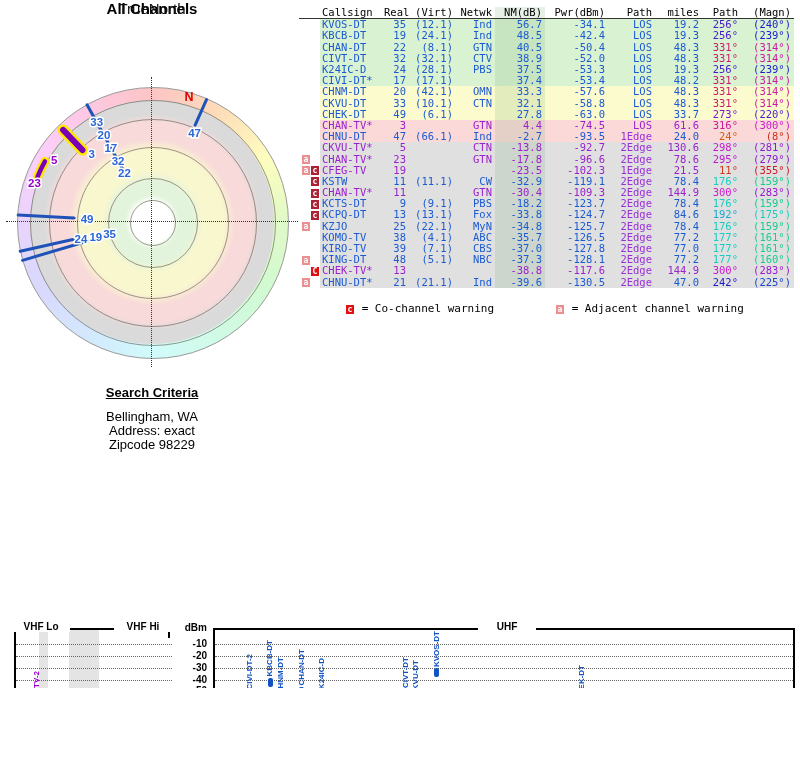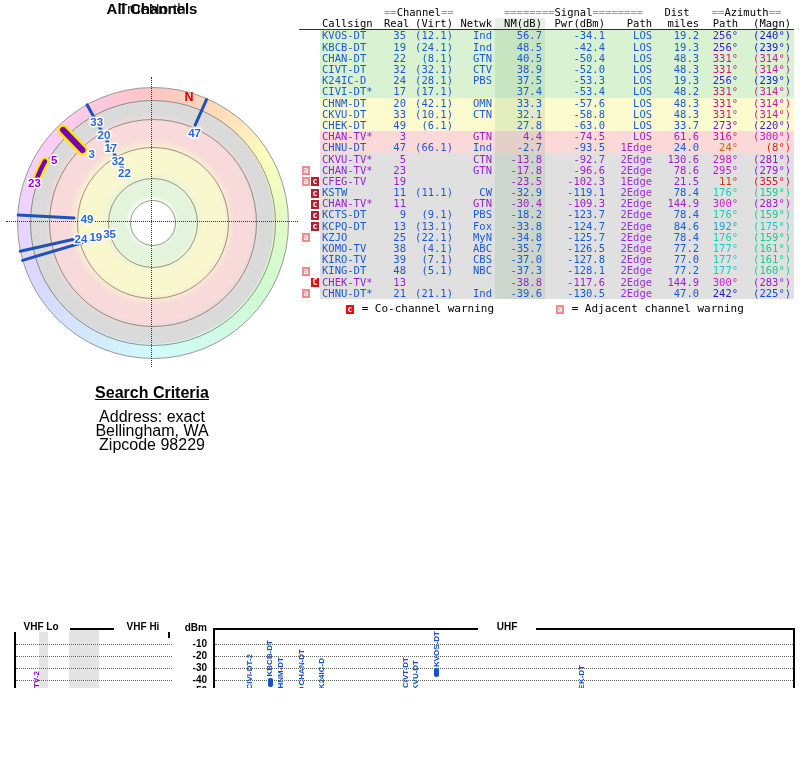--- a/index.html
+++ b/index.html
@@ -31,21 +31,21 @@
   .stbl tr.hd2 td{border-bottom:1px solid #333;color:#000;}
   .stbl td.warn{border-bottom:none;background:#fff;padding:0;}
   .eq{color:#999;}
   .bg-g{background:#d9f2d2;} .bg-y{background:#fbfbce;} .bg-p{background:#fbd9d9;} .bg-x{background:#e0e0e0;}
   td.nmcol{background-image:linear-gradient(rgba(105,160,105,.16),rgba(105,160,105,.16));}
   .wicon{display:inline-block;width:8px;height:9px;margin-right:1px;font:bold 8px "DejaVu Sans Mono",monospace;
     color:#fff;text-align:center;line-height:9px;vertical-align:middle;}
   .wa{background:#e98f8f;} .wc{background:#aa2233;} .wC{background:#e01010;}
   .legend{font-family:"DejaVu Sans Mono",monospace;font-size:11px;color:#000;}
   
-  #search-area{left:40px;top:386px;width:224px;text-align:center;font-size:16px;color:#000;line-height:14px;}
+  #search-area{left:40px;top:386px;width:224px;text-align:center;font-size:13px;color:#000;line-height:14px;}
   #search-title{font-weight:bold;text-decoration:underline;margin-bottom:10px;}
   #search-db{margin-top:16px;}
   #site-link{left:40px;top:586px;width:224px;text-align:center;font-size:11.5px;}
   #site-link a{color:#3333bb;font-weight:600;}
   
   #freq-chart{left:0;top:615px;width:800px;height:153px;font-family:"Liberation Sans",sans-serif;}
   .panel{position:absolute;border:2px solid #000;}
   #vhf-panel{left:14px;top:13px;width:156px;height:127px;border-right:none;}
   #uhf-panel{left:213px;top:13px;width:578px;height:127px;}
   .gband{position:absolute;top:0;bottom:0;background:#e4e4e4;}
@@ -113,29 +113,20 @@
           <col style="width:47px">
         <col style="width:39px">
           <col style="width:50px">
           <col style="width:63px">
           <col style="width:47px">
         <col style="width:47px">
           <col style="width:39px">
           <col style="width:53px">
       </colgroup>
       <tbody id="stbody">
-          <tr class="hd1">
-            <td class="warn"></td>
-            <td></td>
-            <td colspan="2" class="c"><span class="eq">==</span>Channel<span class="eq">==</span></td>
-            <td></td>
-            <td colspan="3" class="c"><span class="eq">========</span>Signal<span class="eq">========</span></td>
-            <td class="c">Dist</td>
-            <td colspan="2" class="c"><span class="eq">==</span>Azimuth<span class="eq">==</span></td>
-          </tr>
           <tr class="hd2">
             <td class="warn"></td>
             <td class="l">Callsign</td>
             <td>Real</td>
             <td>(Virt)</td>
             <td>Netwk</td>
             <td class="nmcol">NM(dB)</td>
             <td>Pwr(dBm)</td>
             <td>Path</td>
             <td>miles</td>
@@ -461,22 +452,22 @@
     <span class="wicon wC">c</span>
     <span>= Co-channel warning</span>
   </span>
   <span class="abs legend" style="left:556px;top:302px;">
     <span class="wicon wa">a</span>
     <span>= Adjacent channel warning</span>
   </span>
 
   <div class="abs" id="search-area">
     <div id="search-title">Search Criteria</div>
+    <div>Bellingham, WA</div>
     <div>Address: exact</div>
-    <div>Bellingham, WA</div>
     <div>Zipcode 98229</div>
   </div>
 
 
   <div class="abs" id="freq-chart">
     <div class="panel" id="vhf-panel">
         <div class="gband" style="left:22.7px;width:9.3px;"></div>
         <div class="gband" style="left:52.7px;width:30.3px;"></div>
         <div class="grid" style="top:14.3px"></div>
         <div class="grid" style="top:26.049999999999997px"></div>

